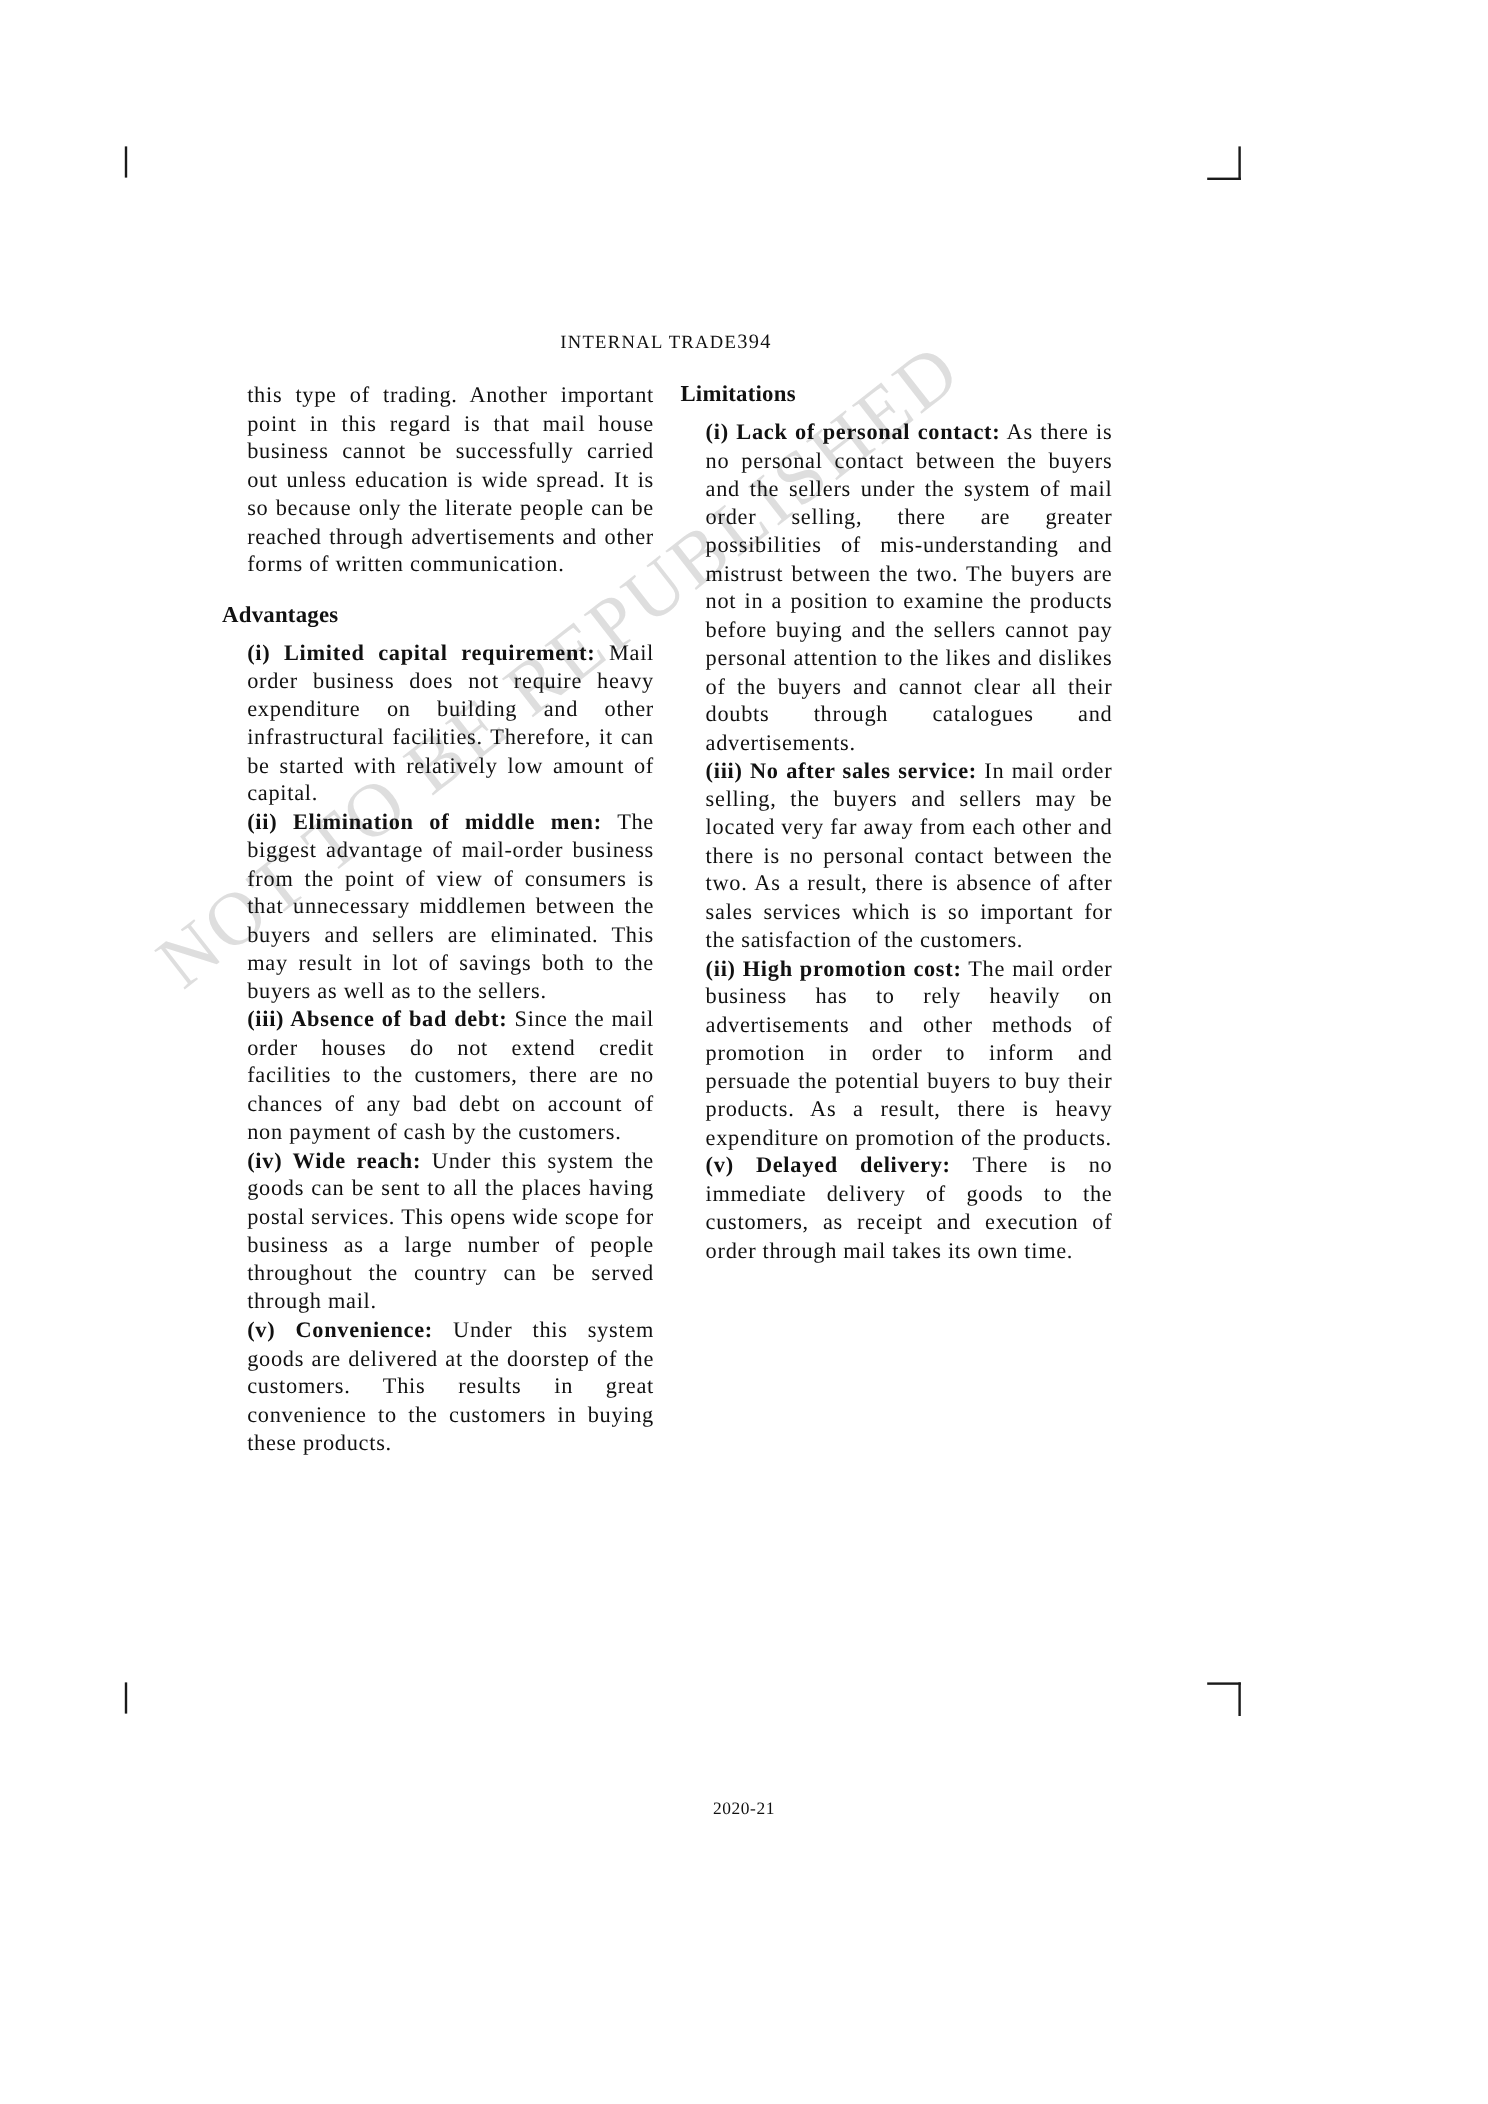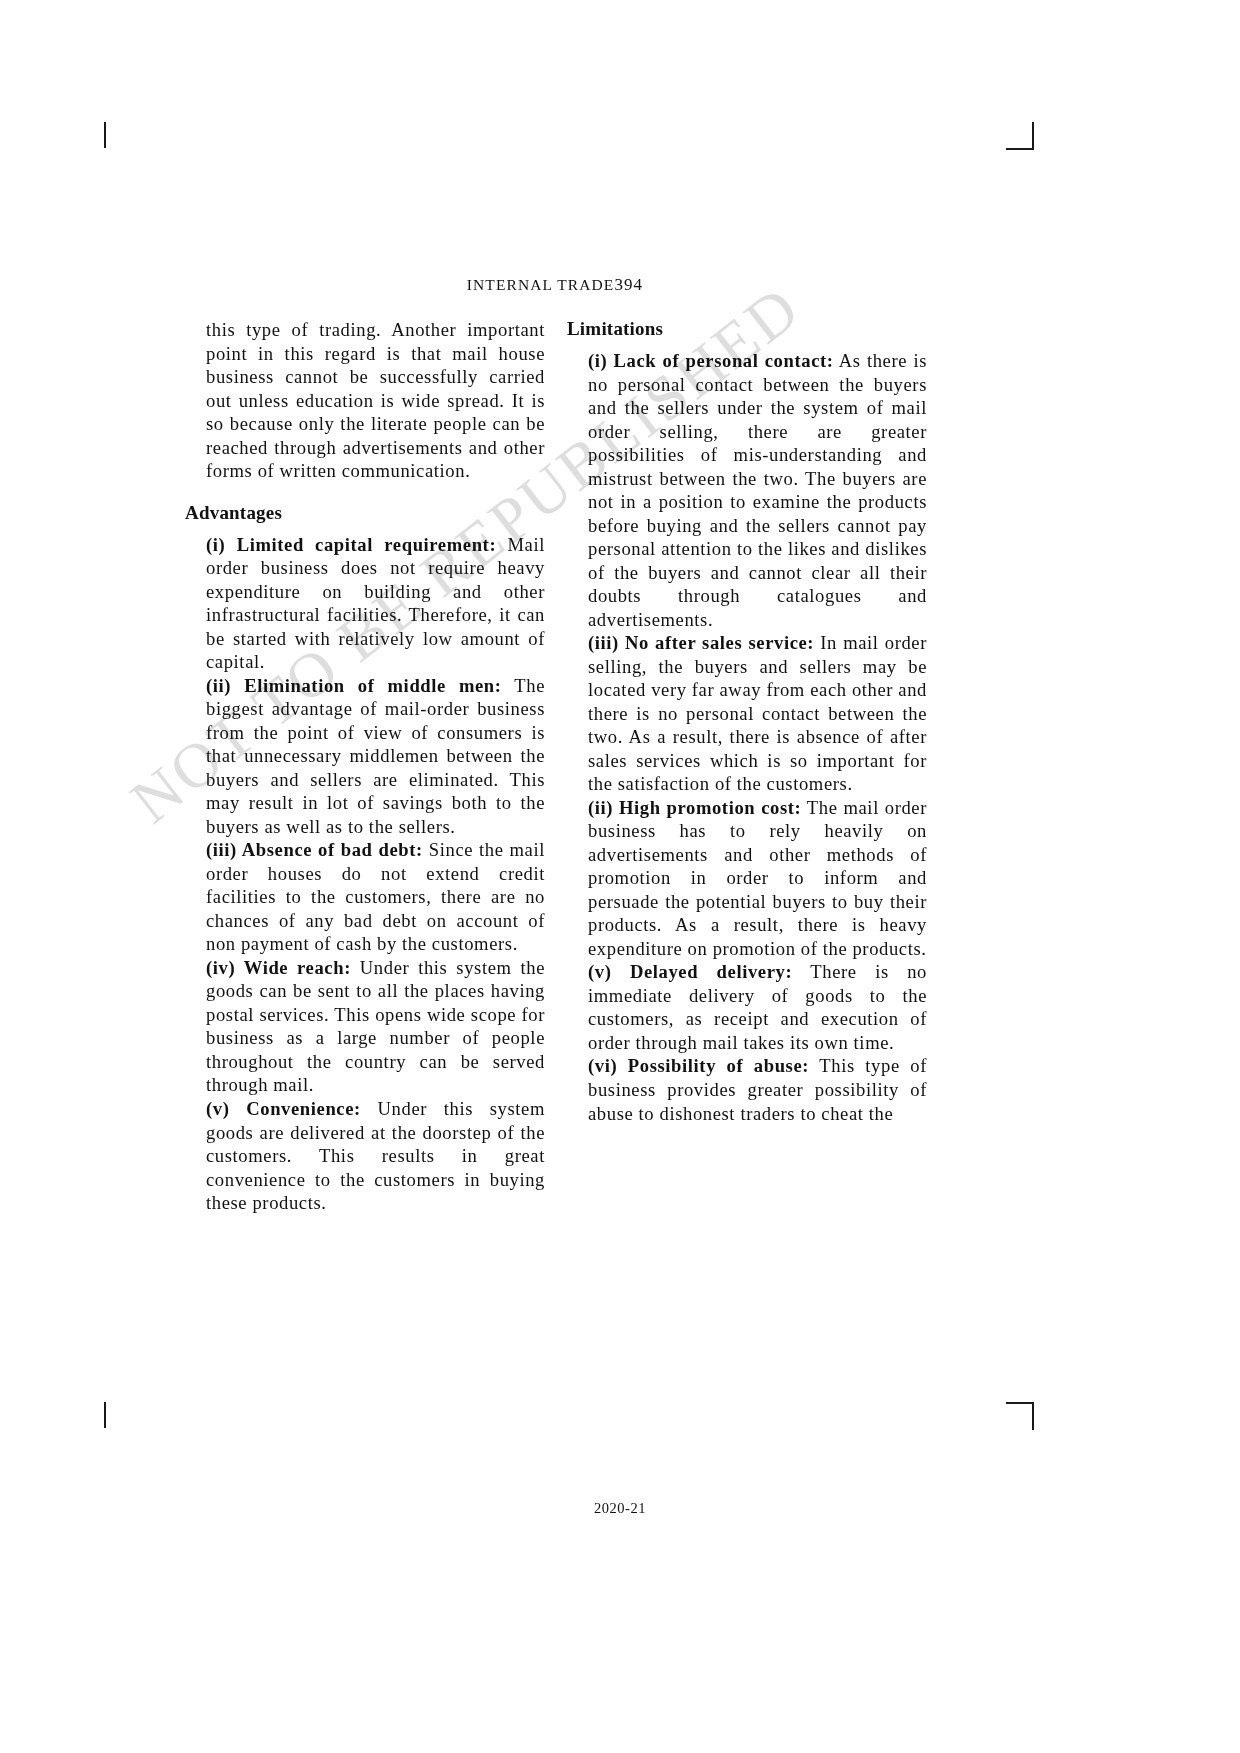--- a/index.html
+++ b/index.html
@@ -155,21 +155,20 @@
 
       <p class="j sp-mid"><span class="lead">(i)  Lack of personal contact:</span><span> As there is no personal contact between the buyers and the sellers under the system of mail order selling, there are greater possibilities of mis-understanding and mistrust between the two. The buyers are not in a position to examine the products before buying and the sellers cannot pay personal attention to the likes and dislikes of the buyers and cannot clear all their doubts through catalogues and advertisements.</span></p>
 
       <p class="j sp-mid"><span class="lead">(iii)  No after sales service:</span><span> In mail order selling, the buyers and sellers may be located very far away from each other and there is no personal contact between the two. As a result, there is absence of after sales services which is so important for the satisfaction of the customers.</span></p>
 
       <p class="j sp-mid"><span class="lead">(ii)  High promotion cost:</span><span> The mail order business has to rely heavily on advertisements and other methods of promotion in order to inform and persuade the potential buyers to buy their products. As a result, there is heavy expenditure on promotion of the products.</span></p>
 
 
       <p class="j sp-mid"><span class="lead">(v)  Delayed delivery:</span><span> There is no immediate delivery of goods to the customers, as receipt and execution of order through mail takes its own time.</span></p>
 
-      <p class="j sp-mid"><span class="lead">(vi)  Possibility of abuse:</span><span> This type of business provides greater possibility of abuse to dishonest traders to cheat the</span></p>
 
     </div>
 
   </div>
 
   <div class="footer">2020-21</div>
 
 </div>
 
 </body></html>

